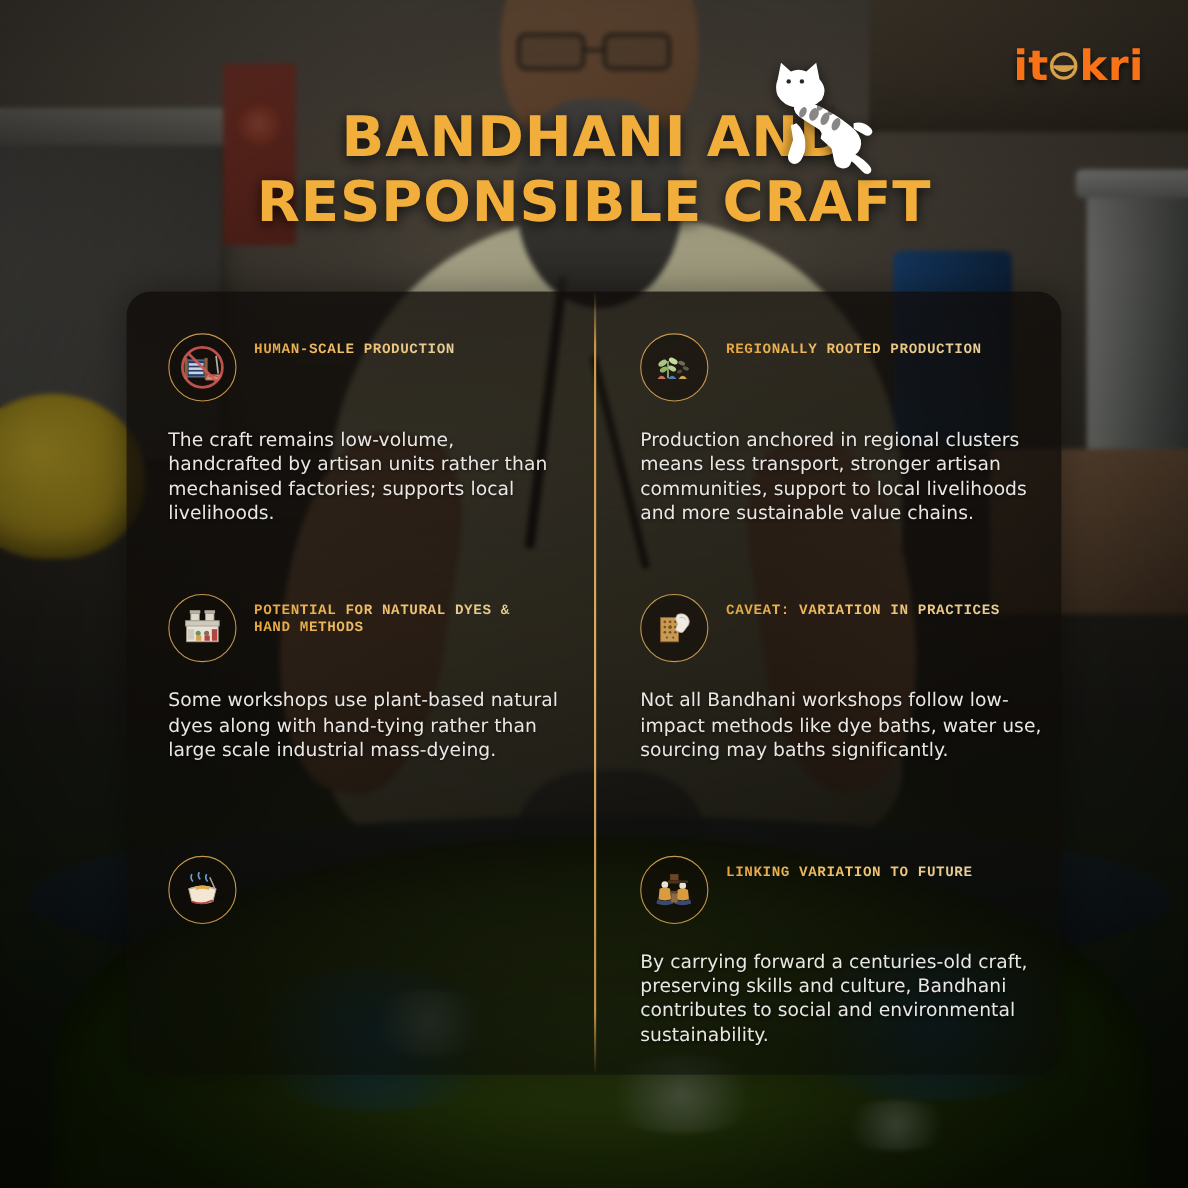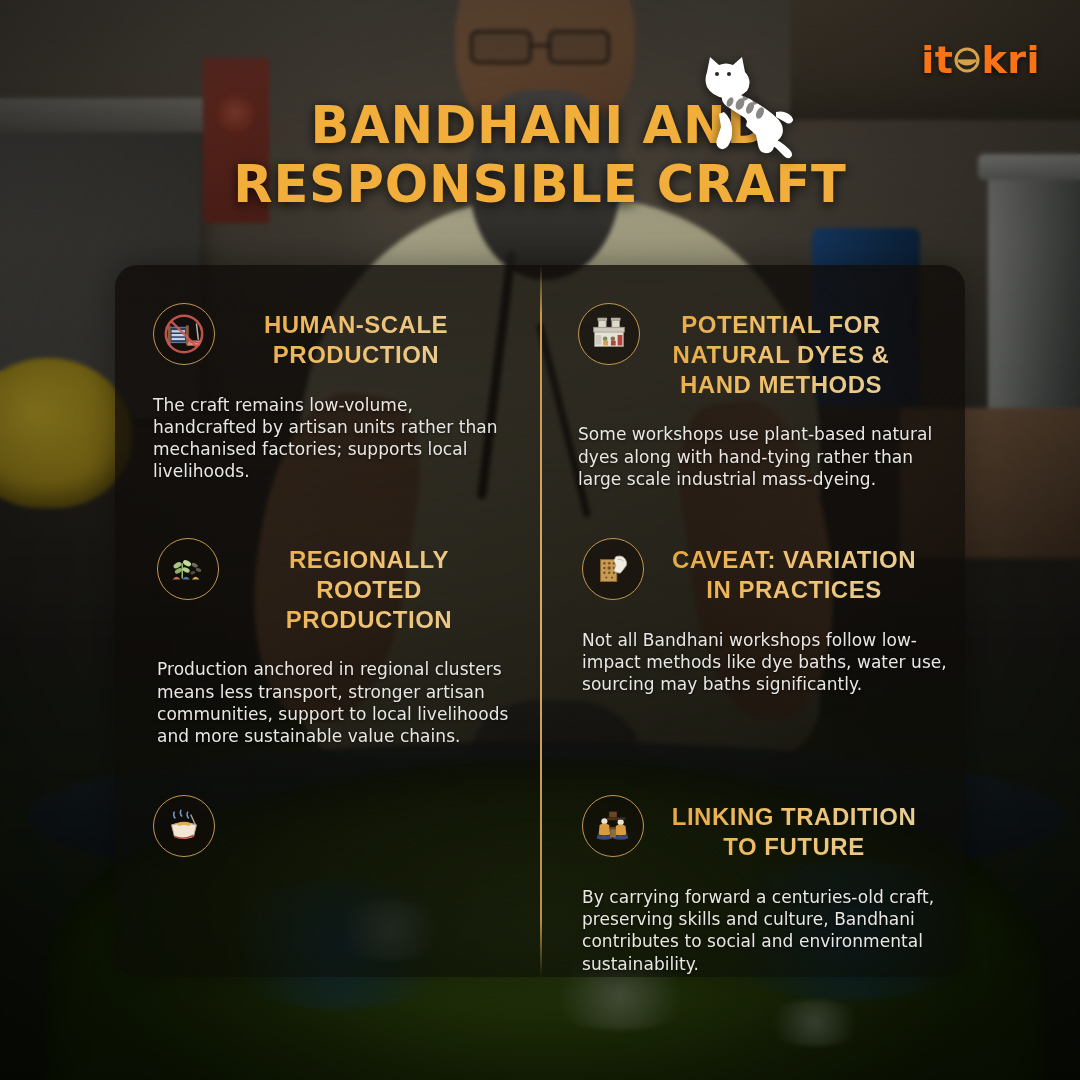--- a/index.html
+++ b/index.html
@@ -249,29 +249,28 @@
     flex:0 0 auto;
     width:62px; height:62px; border-radius:50%;
     border:1.6px solid #c29750;
     background:rgba(18,13,9,.55);
     display:flex; align-items:center; justify-content:center;
     overflow:hidden;
   }
   .icon-circle svg { display:block; }
 
   .card-title {
-    font-size:24px; font-weight:800; letter-spacing:.5px;
+    font-size:13px; font-weight:800; letter-spacing:.5px;
     line-height:1.24;
-    font-family:Liberation Sans, sans-serif;
+    font-family:Liberation Mono, monospace;
     background:linear-gradient(100deg,#e5a53c 0%,#f0bf6a 42%,#e8cf9a 100%);
     -webkit-background-clip:text; background-clip:text;
     -webkit-text-fill-color:transparent; color:#eab44e;
     padding-top:7px;
     max-width:250px;
-    text-align:center;
   }
   .card.right .card-title { max-width:268px; }
 
   .card-body {
     margin-top:24px;
     font-size:17px; line-height:1.31;
     color:#e9e7e4;
     font-family:"DejaVu Sans", sans-serif;
     letter-spacing:.05px;
     max-width:392px;
@@ -382,20 +381,42 @@
               <path d="M29 32 q4 -2 9 0" stroke="#8f4a3c" stroke-width="1" fill="none"></path>
               <circle cx="23" cy="23" r="19" fill="none" stroke="#d05a55" stroke-width="2.6" opacity=".9"></circle>
               <path d="M10 10 L36 36" stroke="#d05a55" stroke-width="2.6" opacity=".9"></path>
             </svg>
           </span>
           <span class="card-title">HUMAN-SCALE PRODUCTION</span>
         </div>
         <div class="card-body">The craft remains low-volume, handcrafted by artisan units rather than mechanised factories; supports local livelihoods.</div>
       </div>
 
+      <div class="card right">
+        <div class="card-head">
+          <span class="icon-circle">
+            <svg viewBox="0 0 46 46" width="44" height="44" aria-hidden="true">
+              <path d="M17 33 V17" stroke="#9ab972" stroke-width="1.6" fill="none"></path>
+              <ellipse cx="12" cy="19" rx="4.5" ry="2.6" fill="#a8c77f" transform="rotate(-32 12 19)"></ellipse>
+              <ellipse cx="22" cy="17" rx="4.5" ry="2.6" fill="#c3dc9c" transform="rotate(28 22 17)"></ellipse>
+              <ellipse cx="13" cy="25" rx="4" ry="2.3" fill="#8fb468" transform="rotate(-28 13 25)"></ellipse>
+              <ellipse cx="21" cy="24" rx="4" ry="2.3" fill="#b4cf8f" transform="rotate(26 21 24)"></ellipse>
+              <ellipse cx="30" cy="19" rx="3.4" ry="2" fill="#6d6a5c" transform="rotate(24 30 19)"></ellipse>
+              <ellipse cx="34" cy="24" rx="3" ry="1.8" fill="#5d5a4e" transform="rotate(20 34 24)"></ellipse>
+              <ellipse cx="28" cy="27" rx="2.6" ry="1.6" fill="#4e4c42" transform="rotate(-18 28 27)"></ellipse>
+              <path d="M7 34 q4 -6 8 0 z" fill="#c9705c"></path>
+              <path d="M17 34 q4 -6 8 0 z" fill="#4f7ab4"></path>
+              <path d="M27 34 q4 -6 8 0 z" fill="#d7a24c"></path>
+            </svg>
+          </span>
+          <span class="card-title">REGIONALLY ROOTED PRODUCTION</span>
+        </div>
+        <div class="card-body">Production anchored in regional clusters means less transport, stronger artisan communities, support to local livelihoods and more sustainable value chains.</div>
+      </div>
+
       <div class="card">
         <div class="card-head">
           <span class="icon-circle">
             <svg viewBox="0 0 46 46" width="44" height="44" aria-hidden="true">
               <rect x="8" y="20" width="30" height="16" fill="#e5e2da" stroke="#a49c8c" stroke-width=".8"></rect>
               <rect x="7" y="16" width="32" height="5" fill="#cfcabd" stroke="#a49c8c" stroke-width=".8"></rect>
               <rect x="12" y="9" width="8" height="7" fill="#ded9cd" stroke="#a49c8c" stroke-width=".8"></rect>
               <rect x="26" y="9" width="8" height="7" fill="#ded9cd" stroke="#a49c8c" stroke-width=".8"></rect>
               <rect x="11" y="6" width="10" height="3" fill="#b6afa0"></rect>
               <rect x="25" y="6" width="10" height="3" fill="#b6afa0"></rect>
@@ -403,42 +424,20 @@
               <rect x="9" y="24" width="6" height="10" fill="#cfcabd"></rect>
               <circle cx="19" cy="28" r="2.4" fill="#6f8f5c"></circle>
               <rect x="17" y="30" width="5" height="5" fill="#d3a24a"></rect>
               <circle cx="27" cy="28" r="2.4" fill="#8e6a4c"></circle>
               <rect x="25" y="30" width="5" height="5" fill="#b4453e"></rect>
             </svg>
           </span>
           <span class="card-title">POTENTIAL FOR NATURAL DYES &amp; HAND METHODS</span>
         </div>
         <div class="card-body">Some workshops use plant-based natural dyes along with hand-tying rather than large scale industrial mass-dyeing.</div>
-      </div>
-
-      <div class="card right">
-        <div class="card-head">
-          <span class="icon-circle">
-            <svg viewBox="0 0 46 46" width="44" height="44" aria-hidden="true">
-              <path d="M17 33 V17" stroke="#9ab972" stroke-width="1.6" fill="none"></path>
-              <ellipse cx="12" cy="19" rx="4.5" ry="2.6" fill="#a8c77f" transform="rotate(-32 12 19)"></ellipse>
-              <ellipse cx="22" cy="17" rx="4.5" ry="2.6" fill="#c3dc9c" transform="rotate(28 22 17)"></ellipse>
-              <ellipse cx="13" cy="25" rx="4" ry="2.3" fill="#8fb468" transform="rotate(-28 13 25)"></ellipse>
-              <ellipse cx="21" cy="24" rx="4" ry="2.3" fill="#b4cf8f" transform="rotate(26 21 24)"></ellipse>
-              <ellipse cx="30" cy="19" rx="3.4" ry="2" fill="#6d6a5c" transform="rotate(24 30 19)"></ellipse>
-              <ellipse cx="34" cy="24" rx="3" ry="1.8" fill="#5d5a4e" transform="rotate(20 34 24)"></ellipse>
-              <ellipse cx="28" cy="27" rx="2.6" ry="1.6" fill="#4e4c42" transform="rotate(-18 28 27)"></ellipse>
-              <path d="M7 34 q4 -6 8 0 z" fill="#c9705c"></path>
-              <path d="M17 34 q4 -6 8 0 z" fill="#4f7ab4"></path>
-              <path d="M27 34 q4 -6 8 0 z" fill="#d7a24c"></path>
-            </svg>
-          </span>
-          <span class="card-title">REGIONALLY ROOTED PRODUCTION</span>
-        </div>
-        <div class="card-body">Production anchored in regional clusters means less transport, stronger artisan communities, support to local livelihoods and more sustainable value chains.</div>
       </div>
 
       <div class="card right">
         <div class="card-head">
           <span class="icon-circle">
             <svg viewBox="0 0 46 46" width="44" height="44" aria-hidden="true">
               <rect x="10" y="13" width="17" height="23" fill="#c89a54" stroke="#8c6630" stroke-width=".9"></rect>
               <g fill="#6b451c" opacity=".85">
                 <circle cx="14" cy="17" r="1.3"></circle>
                   <circle cx="19" cy="17" r="1.3"></circle>
@@ -487,21 +486,21 @@
               <path d="M9 22 q5 -3 10 0 l1 10 q-6 2 -12 0 z" fill="#d99b3f"></path>
               <path d="M7 32 q7 3 14 0 l1 4 q-8 3 -16 0 z" fill="#3a4a74"></path>
               <circle cx="31" cy="19" r="3.2" fill="#e8e3d6"></circle>
               <rect x="27" y="14" width="9" height="2.4" fill="#3b3025"></rect>
               <path d="M26 23 q5 -3 10 0 l1 9 q-6 2 -12 0 z" fill="#d99b3f"></path>
               <path d="M24 32 q7 3 14 0 l1 4 q-8 3 -16 0 z" fill="#3a4a74"></path>
               <rect x="20" y="24" width="6" height="11" fill="#8a6b43"></rect>
               <rect x="20" y="24" width="6" height="2.4" fill="#5d4529"></rect>
             </svg>
           </span>
-          <span class="card-title">LINKING TRADITION TO FUTURE</span>
+          <span class="card-title">LINKING VARIATION TO FUTURE</span>
         </div>
         <div class="card-body">By carrying forward a centuries-old craft, preserving skills and culture, Bandhani contributes to social and environmental sustainability.</div>
       </div>
 
     </div>
   </div>
 
 </div>
 
 </body></html>

